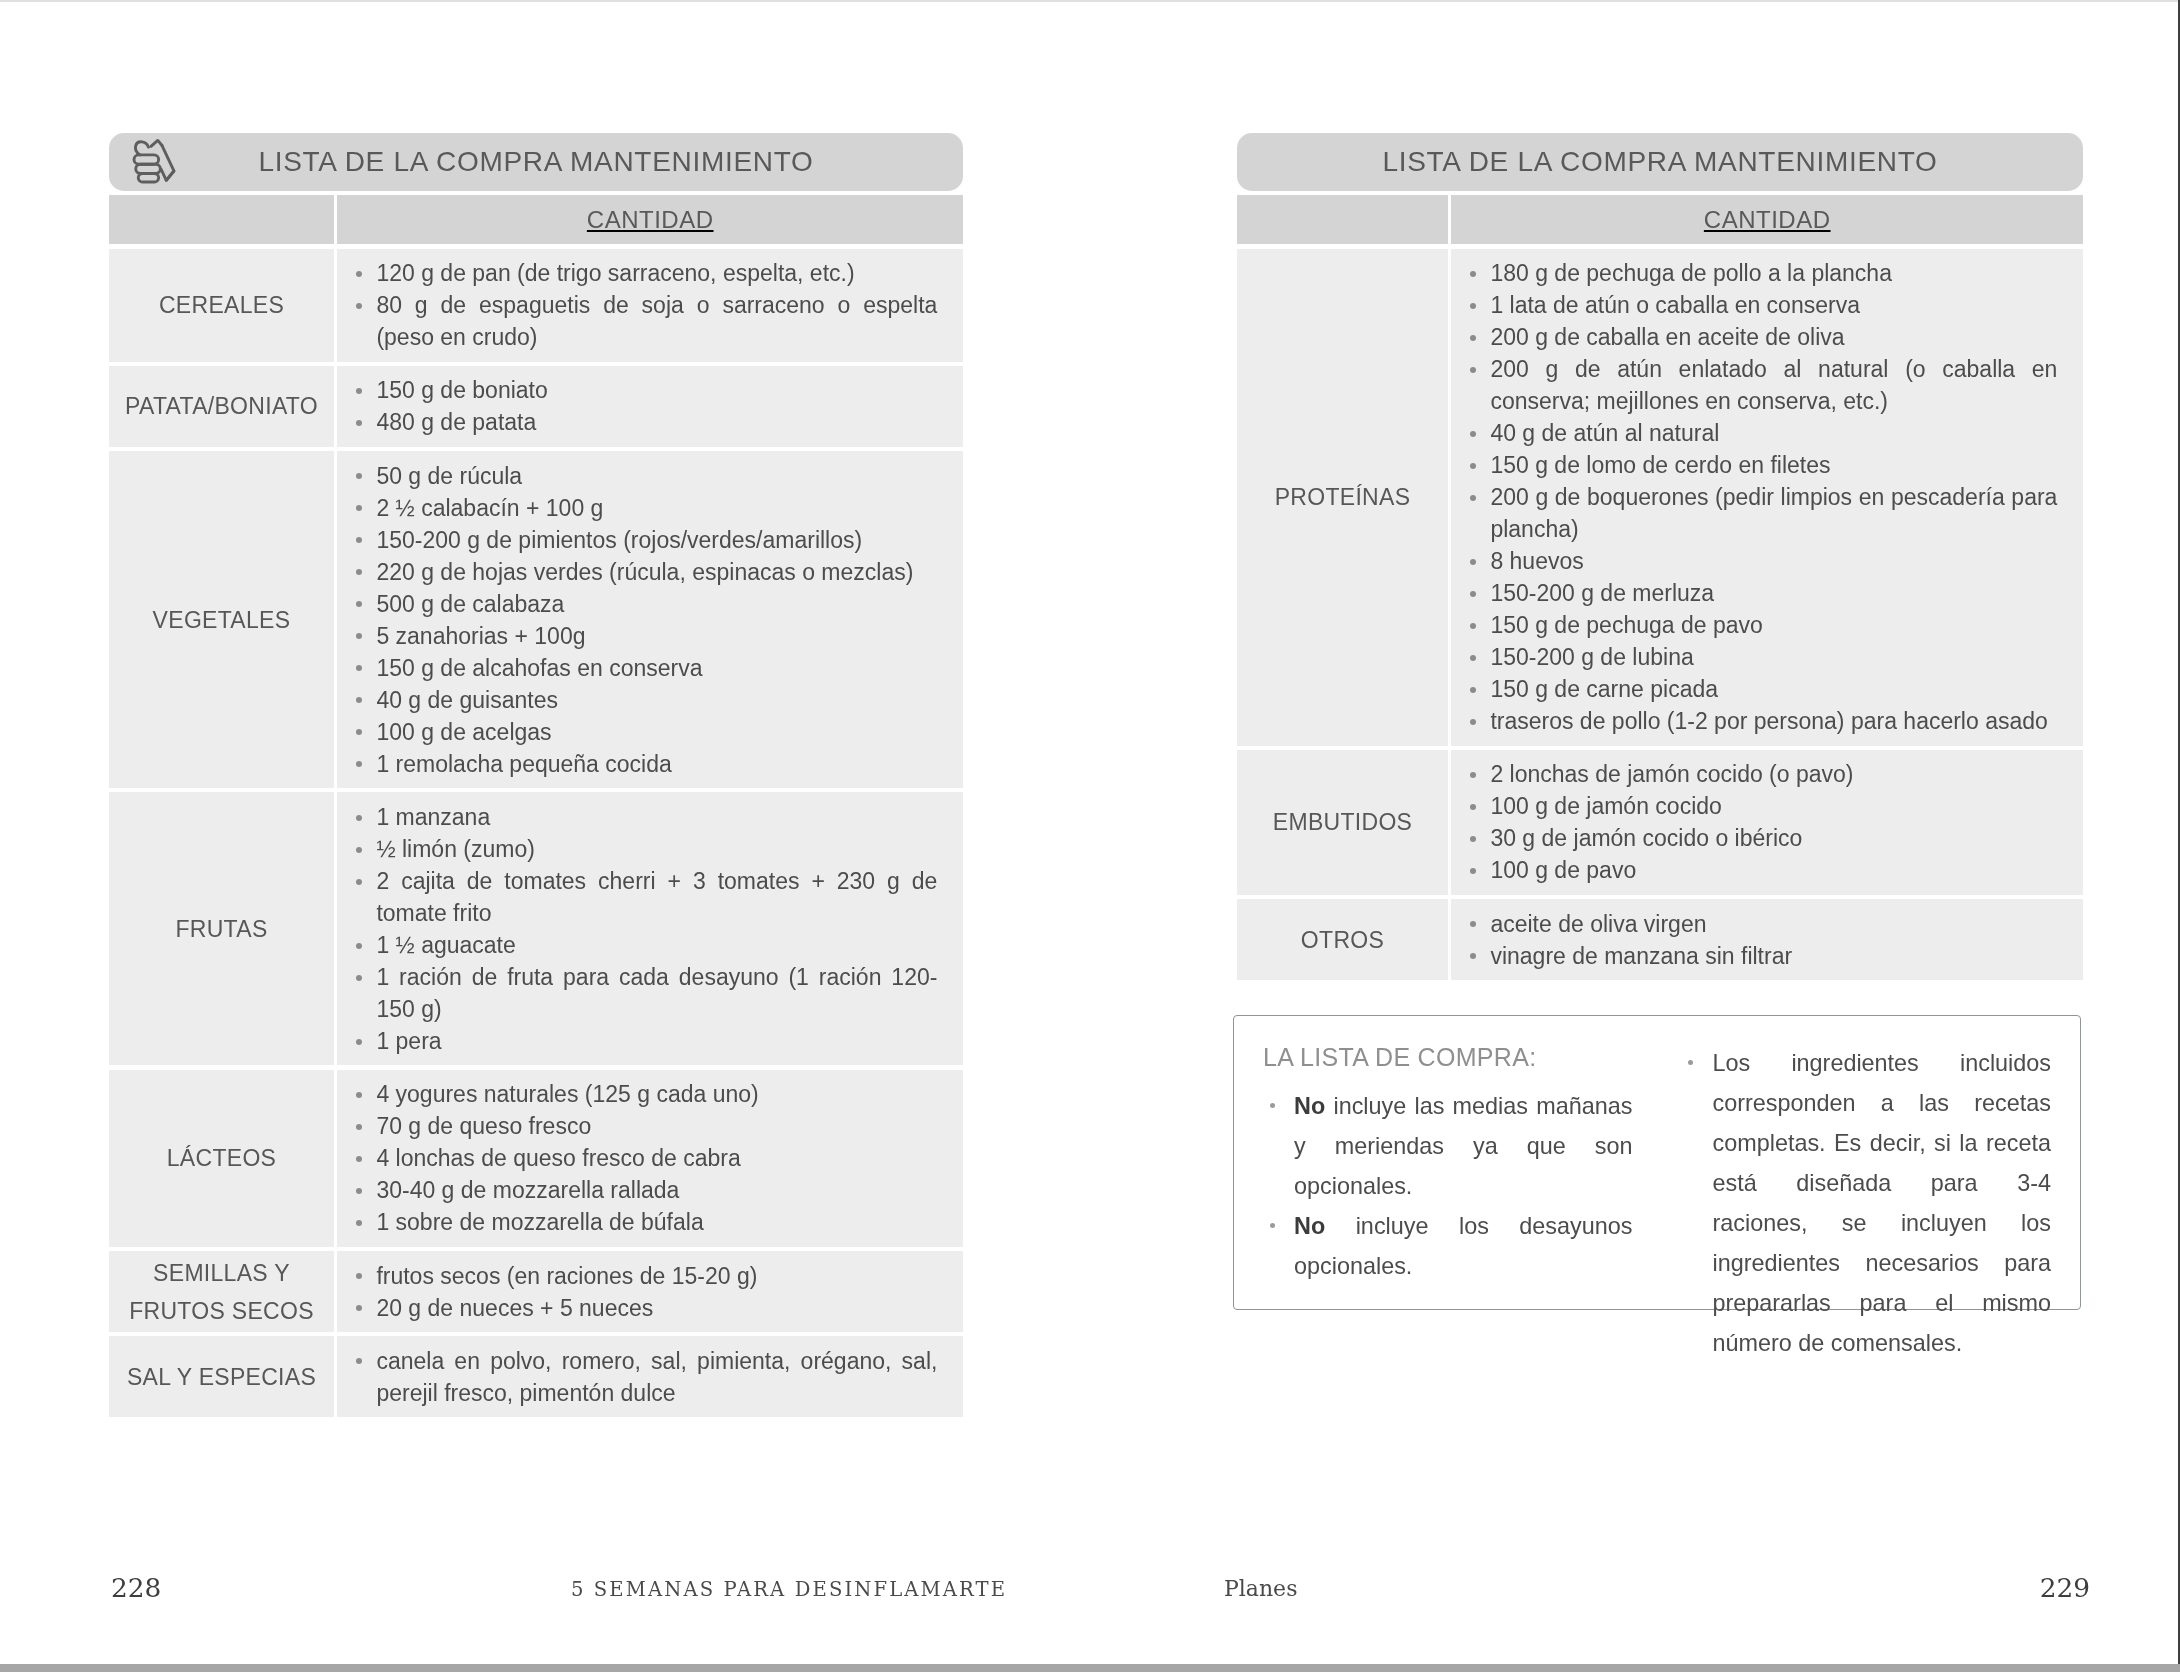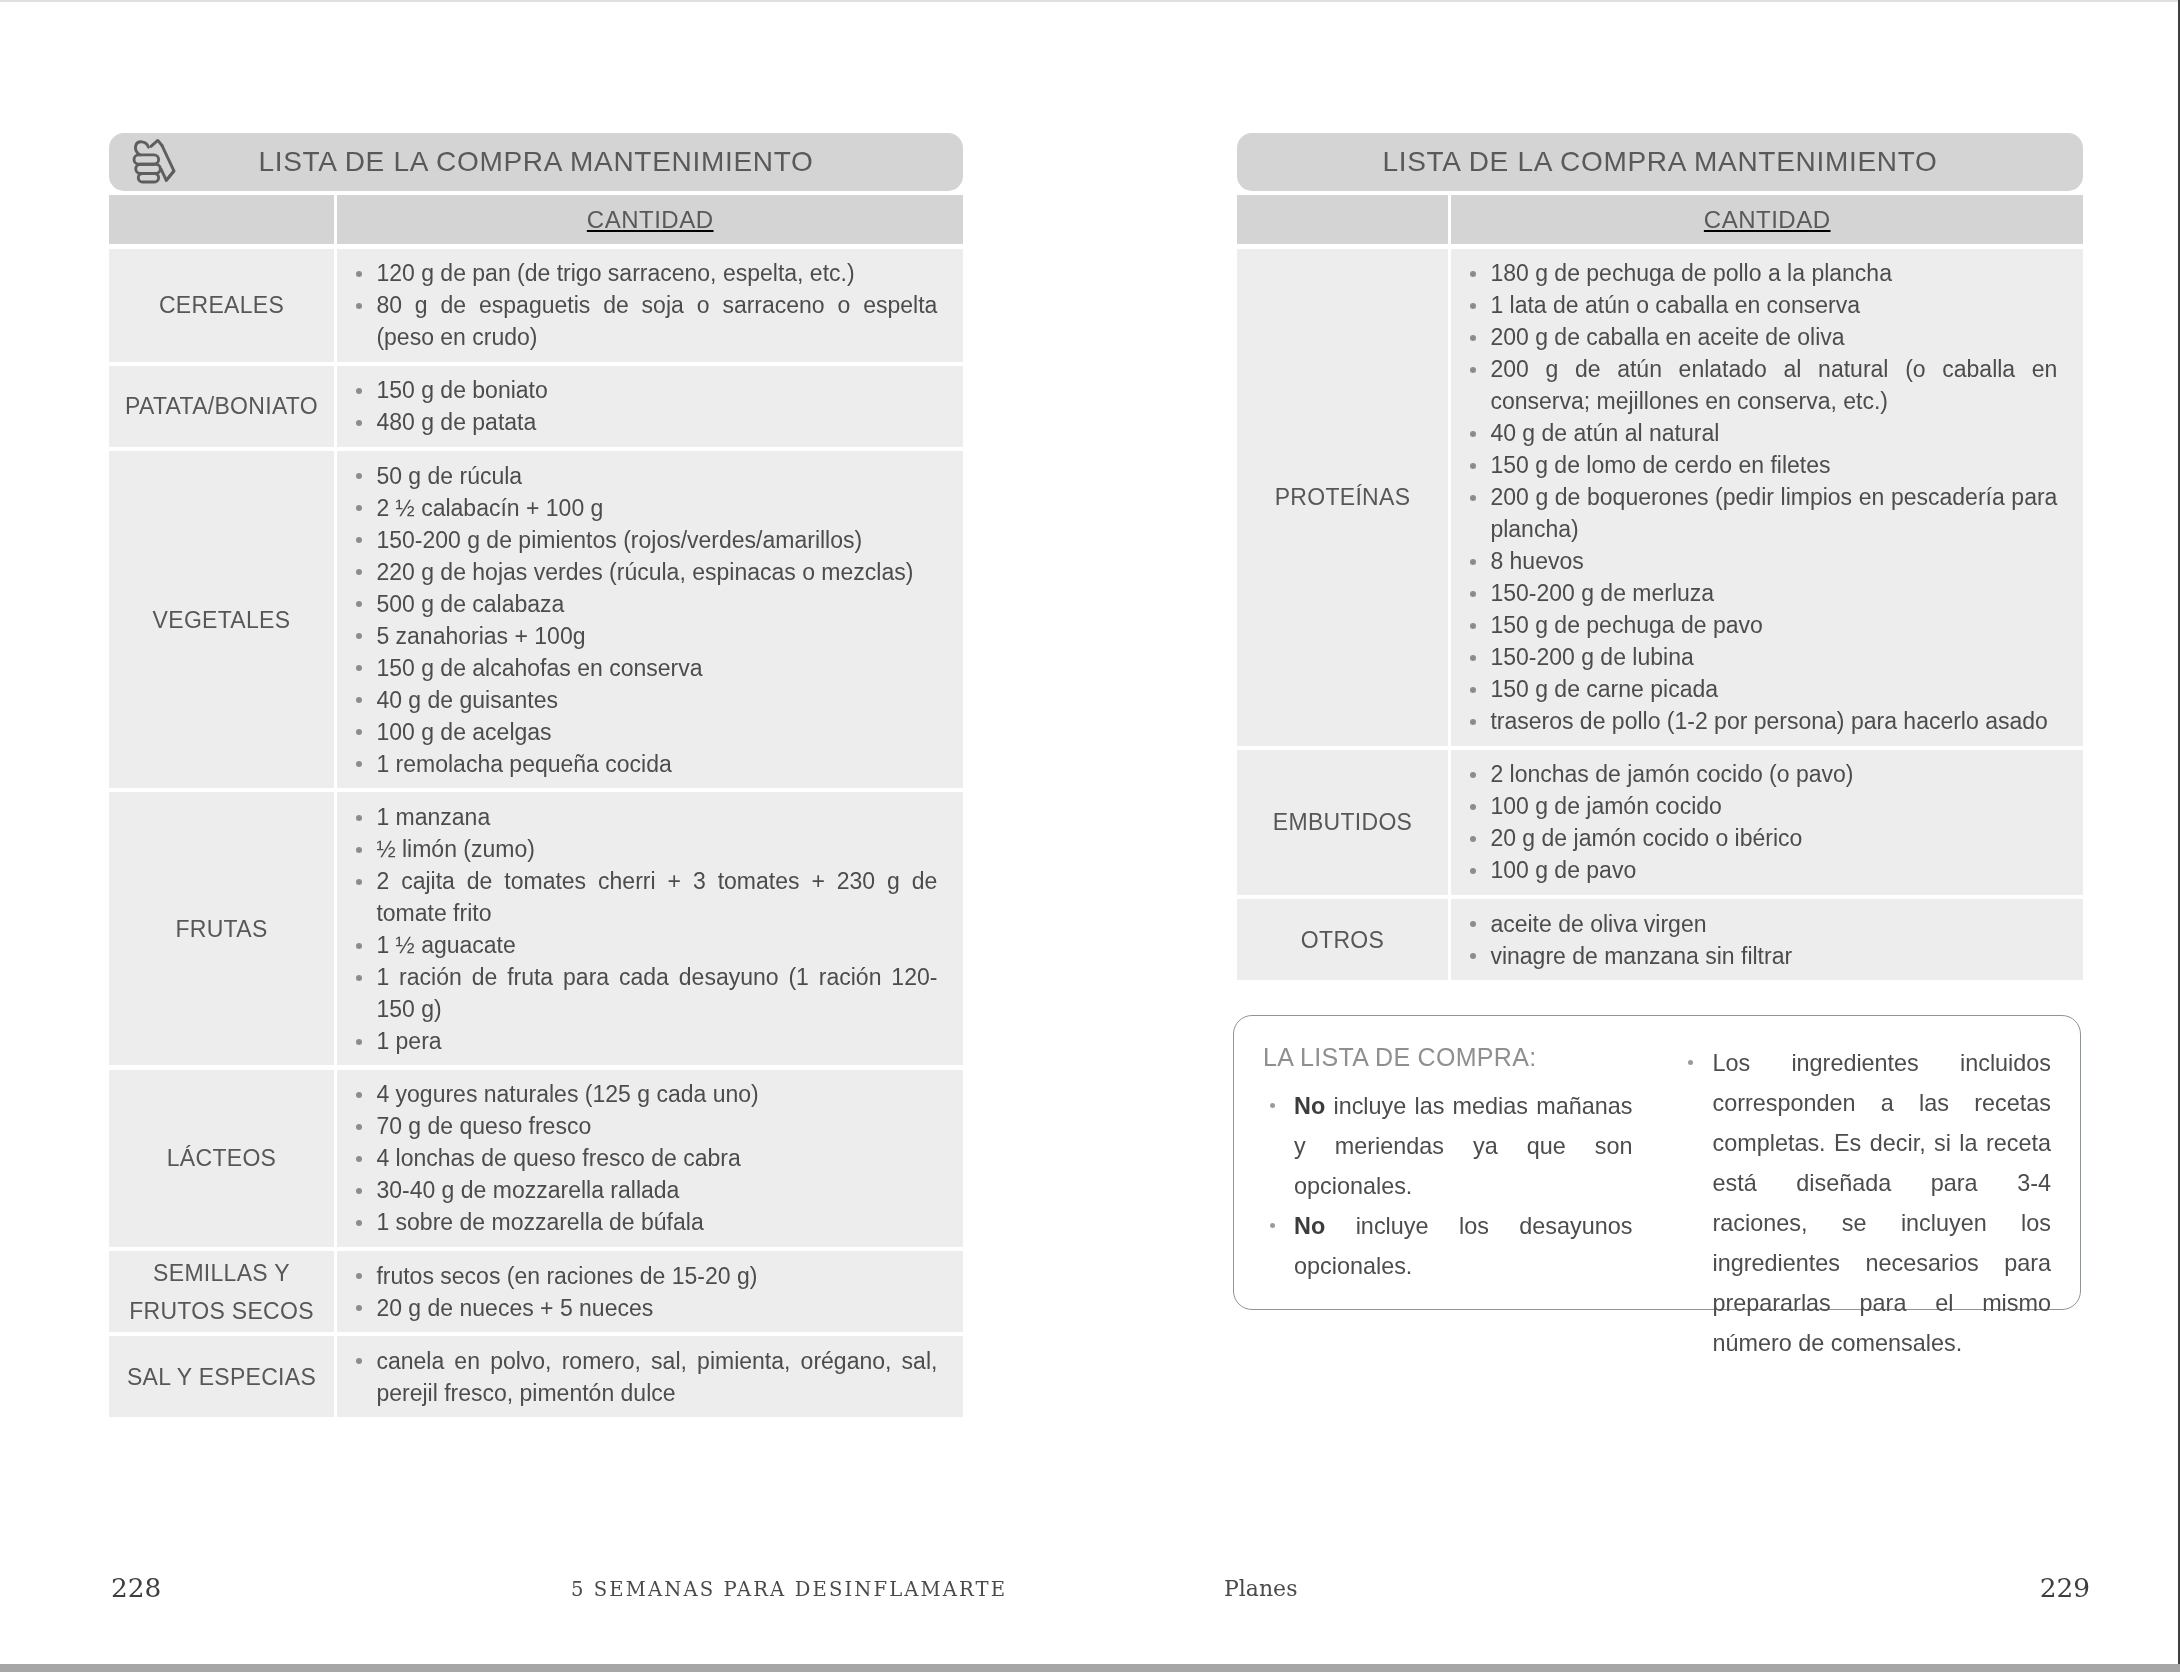--- a/index.html
+++ b/index.html
@@ -49,21 +49,21 @@
     position:absolute;left:19px;top:13.6px;width:6px;height:6px;border-radius:50%;
     background:#8c8c8c;
   }
   .item .item-text{
     display:block;font-size:23px;line-height:32px;color:#4c4c4c;text-align:justify;
   }
 
   
   .note-box{
     position:absolute;left:1233px;top:1015px;width:848px;height:295px;
-    box-sizing:border-box;border:1.7px solid #909595;border-radius:19px;background:#ffffff;
+    box-sizing:border-box;border:1.7px solid #909595;border-radius:4px;background:#ffffff;
     padding:27px 29px;
   }
   .note-grid{display:grid;grid-template-columns:1fr 1fr;column-gap:49px;}
   .note-title{
     margin:0 0 13.6px 0;font-size:25px;font-weight:400;color:#8f8f8f;letter-spacing:0.3px;
   }
   .nlist{list-style:none;margin:0;padding:0;}
   .nitem{position:relative;padding-left:31px;margin:0;}
   .nitem .dot{
     position:absolute;left:6.8px;top:17px;width:5.1px;height:5.1px;border-radius:50%;background:#9a9a9a;
@@ -362,21 +362,21 @@
             <li class="item">
               <span class="dot"></span>
               <span class="item-text">2 lonchas de jamón cocido (o pavo)</span>
             </li>
             <li class="item">
               <span class="dot"></span>
               <span class="item-text">100 g de jamón cocido</span>
             </li>
             <li class="item">
               <span class="dot"></span>
-              <span class="item-text">20 g de jamón cocido o ibérico</span>
+              <span class="item-text">30 g de jamón cocido o ibérico</span>
             </li>
             <li class="item">
               <span class="dot"></span>
               <span class="item-text">100 g de pavo</span>
             </li>
           </ul>
     </div>
   </div>
 
   <div class="row body-row">

